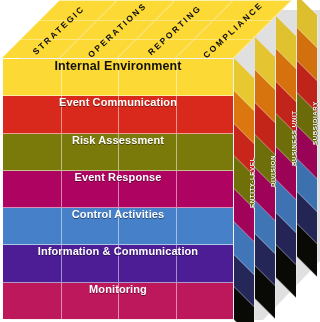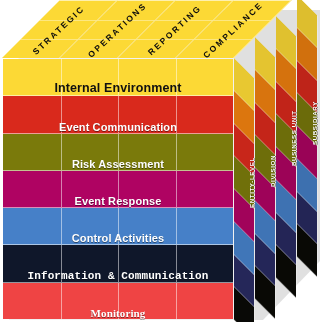--- a/index.html
+++ b/index.html
@@ -9,21 +9,21 @@
   
   .front{
     position:absolute;left:2px;top:58px;width:232px;height:262px;
     display:flex;flex-direction:column;
     border:1px solid rgba(255,255,255,.55);
     box-sizing:border-box;
     z-index:30;
   }
   .row{
     position:relative;flex:1 1 0;
-    display:flex;align-items:flex-end;justify-content:center;
+    display:flex;align-items:flex-start;justify-content:center;
     box-sizing:border-box;
     border-bottom:1px solid rgba(255,255,255,.55);
   }
   .row:last-child{border-bottom:none;}
   .row .vlines{position:absolute;inset:0;pointer-events:none;}
   .row .vlines i{position:absolute;top:0;bottom:0;width:1px;background:rgba(255,255,255,.5);}
   .row .vlines i:nth-child(1){left:25%;}
   .row .vlines i:nth-child(2){left:50%;}
   .row .vlines i:nth-child(3){left:75%;}
   .rowlabel{
@@ -220,29 +220,29 @@
         <div class="rowlabel light">Event Response</div>
       </div>
       <div class="row" style="background: rgb(70, 128, 200);">
         <div class="vlines">
           <i></i>
           <i></i>
           <i></i>
         </div>
         <div class="rowlabel light">Control Activities</div>
       </div>
-      <div class="row" style="background: #0f172a; font-family: Liberation Mono, monospace;">
+      <div class="row" style="background: #4c1d95;">
         <div class="vlines">
           <i></i>
           <i></i>
           <i></i>
         </div>
         <div class="rowlabel light">Information &amp; Communication</div>
       </div>
-      <div class="row" style="background: #ef4444; font-family: Liberation Serif, serif;">
+      <div class="row" style="background: #be185d;">
         <div class="vlines">
           <i></i>
           <i></i>
           <i></i>
         </div>
         <div class="rowlabel light">Monitoring</div>
       </div>
     </div>
 
 </div>

